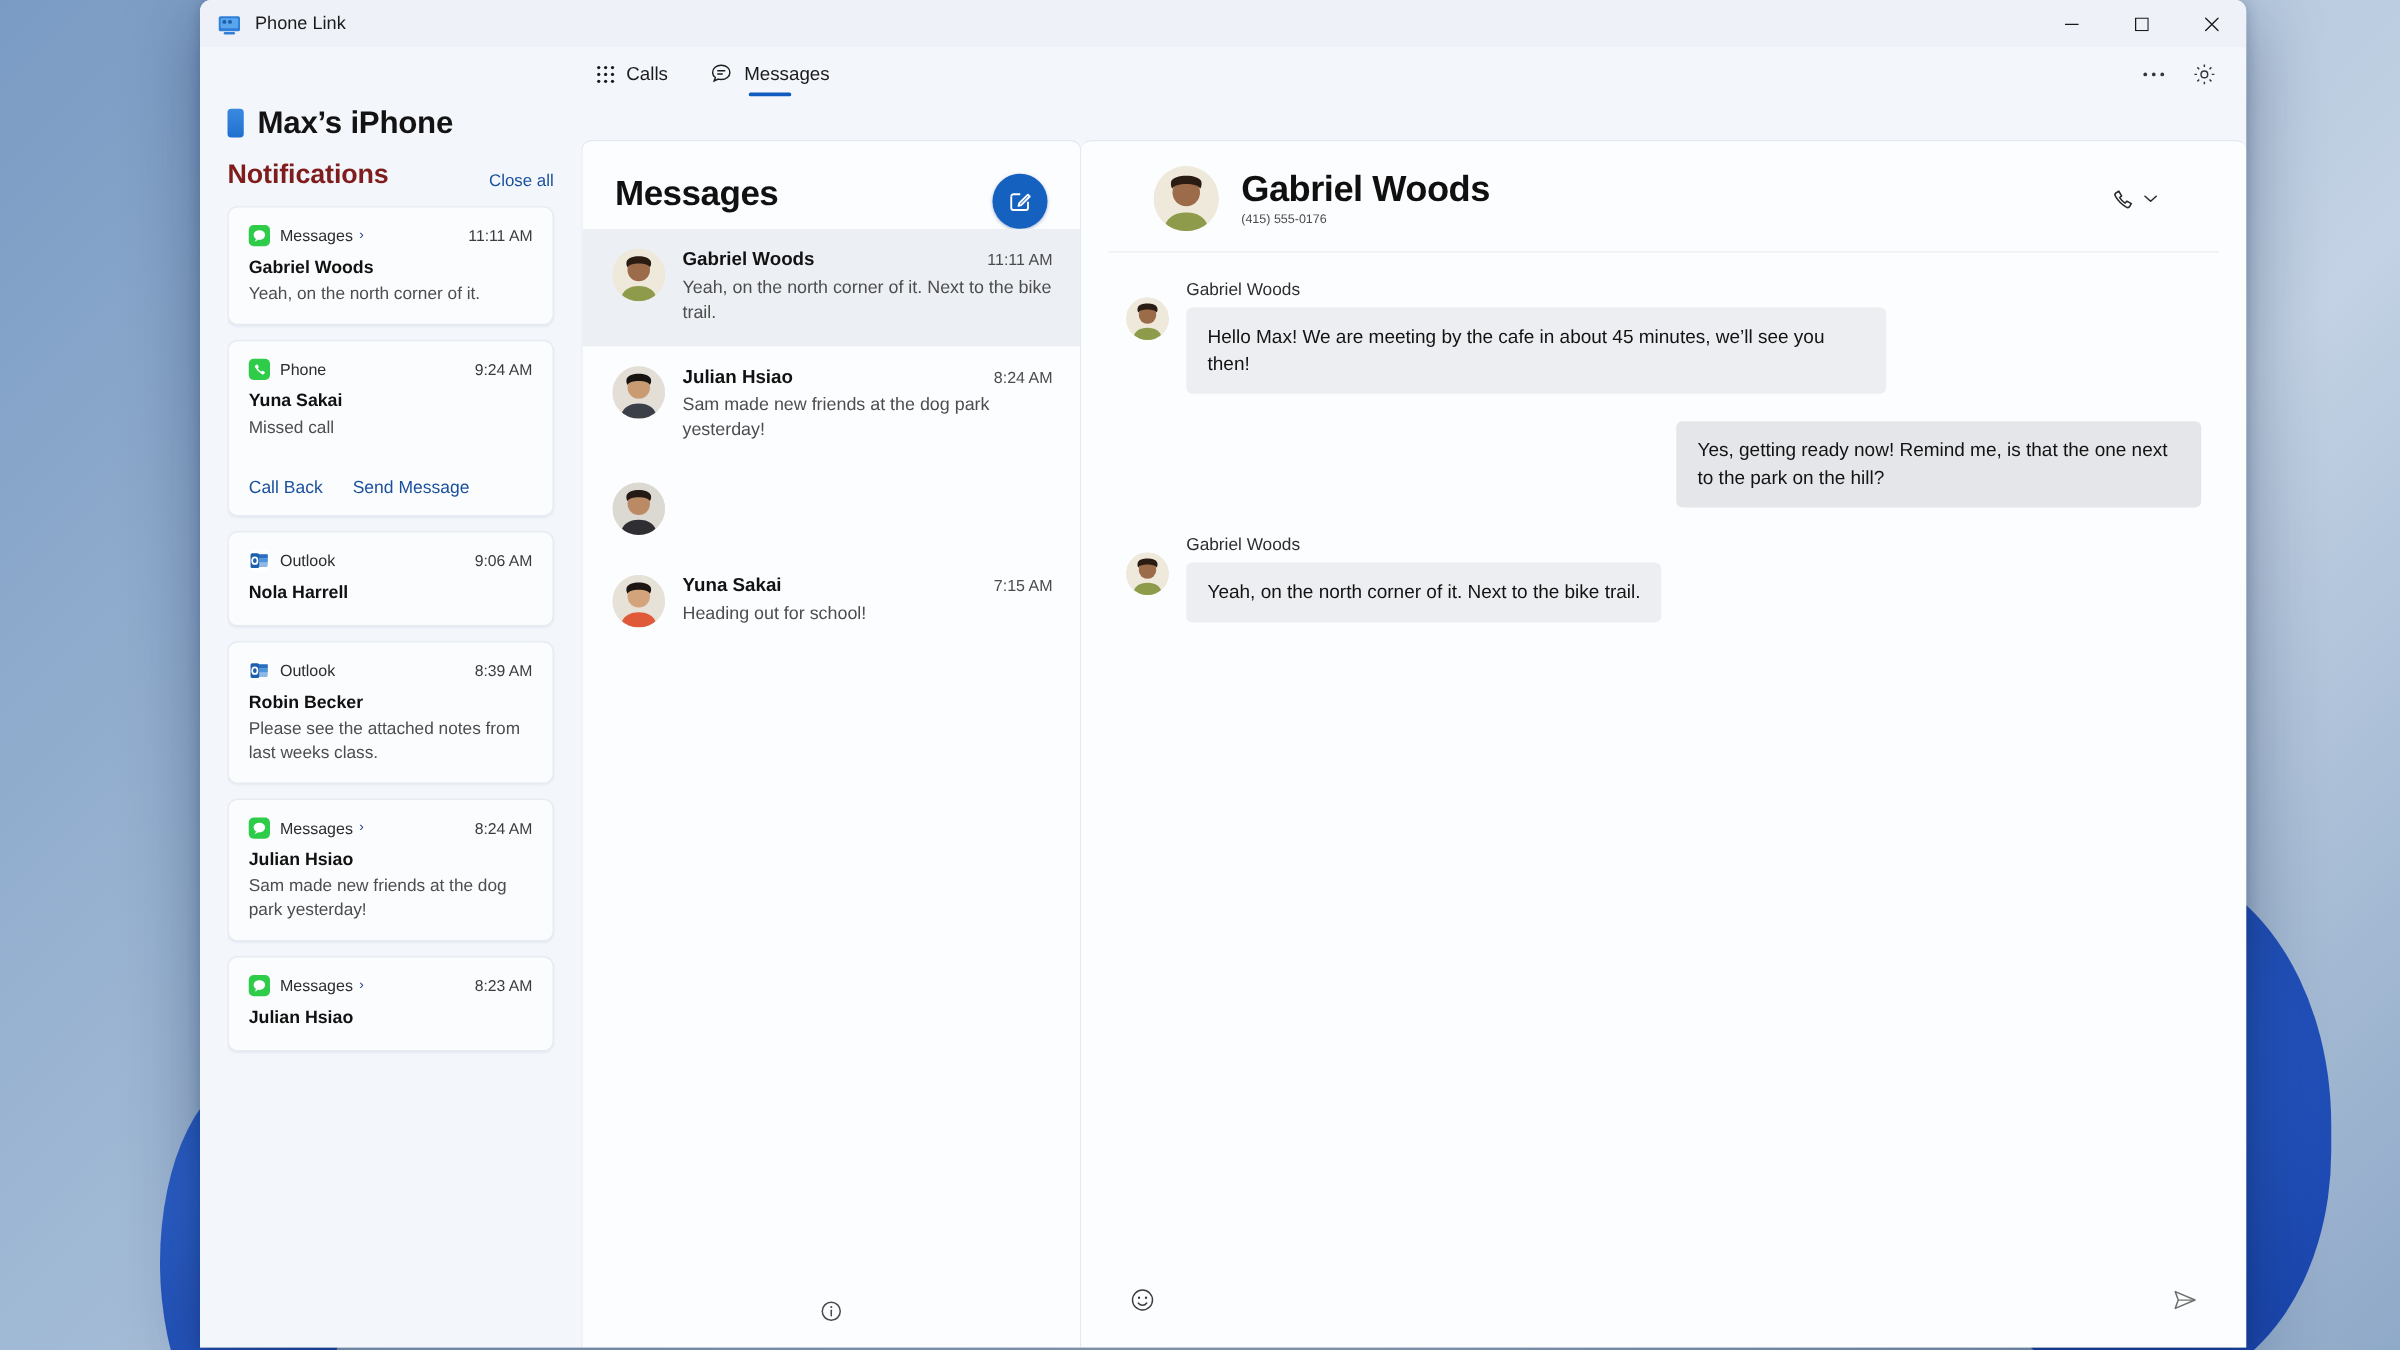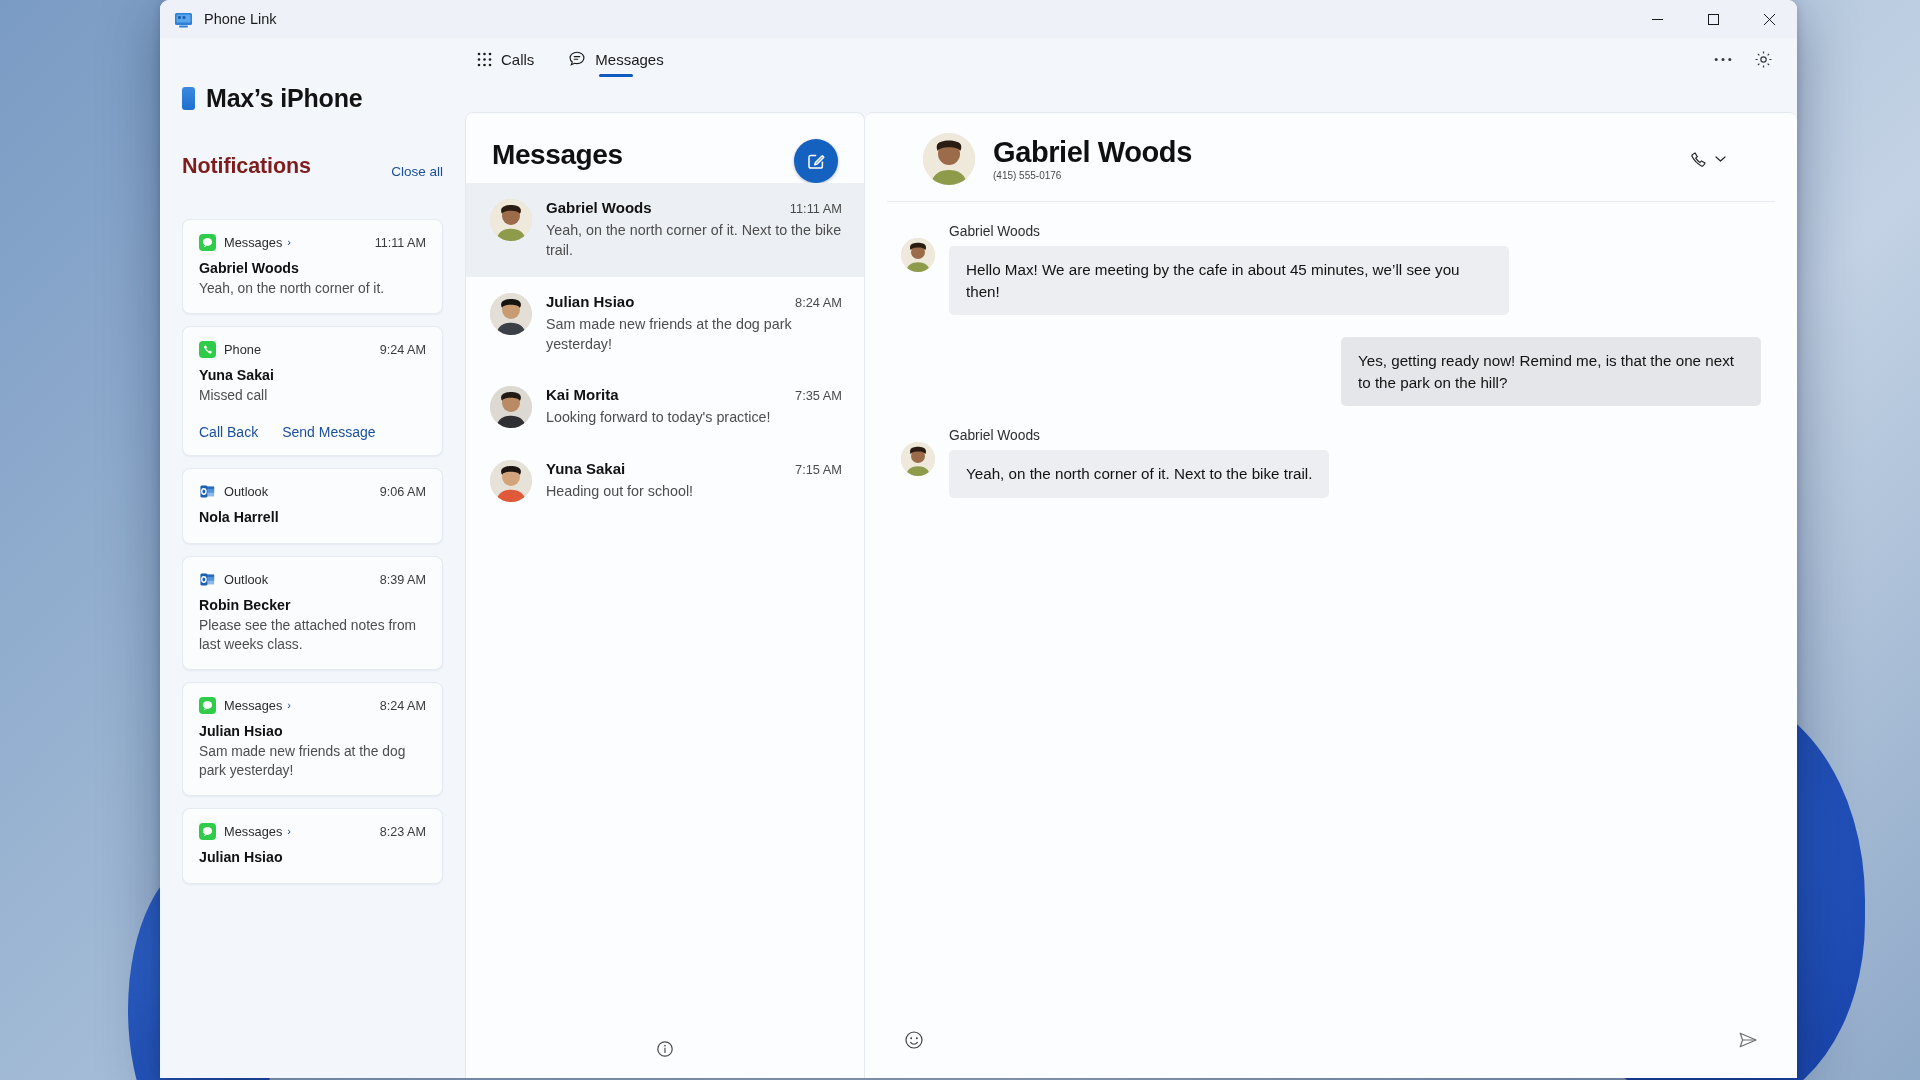--- a/index.html
+++ b/index.html
@@ -75,21 +75,20 @@
   
   .body-split { flex: 1; display: flex; min-height: 0; }
 
   
   .left-pane {
     width: 305px; flex: 0 0 305px;
     background: #f3f6fb;
     display: flex; flex-direction: column;
     min-height: 0;
     padding-left: 22px;
-    gap: 27px;
   }
   .device-name {
     display: flex; align-items: center; gap: 11px;
     margin-top: 4px; margin-bottom: 14px;
   }
   .phone-glyph {
     width: 13px; height: 23px; border-radius: 3px;
     background: linear-gradient(180deg, #3b8ae0, #1f6fd0);
   }
   .device-title { font-size: 25px; font-weight: 600; color: #131313; letter-spacing: -.2px; }
@@ -135,21 +134,21 @@
     margin-right: 8px;
   }
   .app-badge.messages { background: #2fcc4a; }
   .app-badge.phone { background: #2fcc4a; }
   .app-badge.outlook { background: #fff; }
   .app-name { font-size: 12.8px; color: #2c2c2c; }
   .chev { margin-left: 5px; color: #20418a; font-size: 11px; line-height: 1; }
   .nc-time { margin-left: auto; font-size: 12.6px; color: #3b3b3b; }
   .nc-sender { font-size: 14.2px; font-weight: 600; color: #111; margin-bottom: 3px; }
   .nc-body { font-size: 13.8px; color: #4d4d4d; line-height: 1.38; }
-  .nc-actions { display: flex; gap: 24px; margin-top: 19px; }
+  .nc-actions { display: flex; gap: 24px; margin-top: 30px; }
   .nc-action { font-size: 14px; color: #1a4f9c; cursor: pointer; }
 
   
   .mid-pane {
     width: 400px; flex: 0 0 400px;
     background: #fcfdff;
     border-left: 1px solid #e4e9f0;
     border-right: 1px solid #e4e9f0;
     border-top: 1px solid #e4e9f0;
     border-radius: 8px 8px 0 0;
@@ -501,27 +500,20 @@
           </div>
           <div class="conv-item">
             <div class="avatar">
               <svg width="42" height="42" viewBox="0 0 42 42">
                 <rect width="42" height="42" fill="#dcd8d2"></rect>
                 <circle cx="21" cy="17" r="9" fill="#b98a63"></circle>
                 <path d="M11.34 10.08c1.68-5.46 17.64-5.46 19.32 0 0.84 3.36-0.84 4.83-0.84 4.83-0.84-4.2-16.8-4.2-17.64 0 0 0-1.68-1.4700000000000002-0.84-4.83z" fill="#231a15"></path>
                 <path d="M6.3 42c0.84-8.82 7.140000000000001-12.18 14.7-12.18s13.860000000000001 3.36 14.7 12.18z" fill="#2f2f33"></path>
               </svg>
             </div>
-            <div class="conv-main">
-              <div class="conv-row1">
-                <span class="conv-name">Kai Morita</span>
-                <span class="conv-time">7:35 AM</span>
-              </div>
-              <div class="conv-snippet">Looking forward to today's practice!</div>
-            </div>
           </div>
           <div class="conv-item">
             <div class="avatar">
               <svg width="42" height="42" viewBox="0 0 42 42">
                 <rect width="42" height="42" fill="#e7e2d8"></rect>
                 <circle cx="21" cy="17" r="9" fill="#d3a47c"></circle>
                 <path d="M11.34 10.08c1.68-5.46 17.64-5.46 19.32 0 0.84 3.36-0.84 4.83-0.84 4.83-0.84-4.2-16.8-4.2-17.64 0 0 0-1.68-1.4700000000000002-0.84-4.83z" fill="#1d1512"></path>
                 <path d="M6.3 42c0.84-8.82 7.140000000000001-12.18 14.7-12.18s13.860000000000001 3.36 14.7 12.18z" fill="#e05a3a"></path>
               </svg>
             </div>

